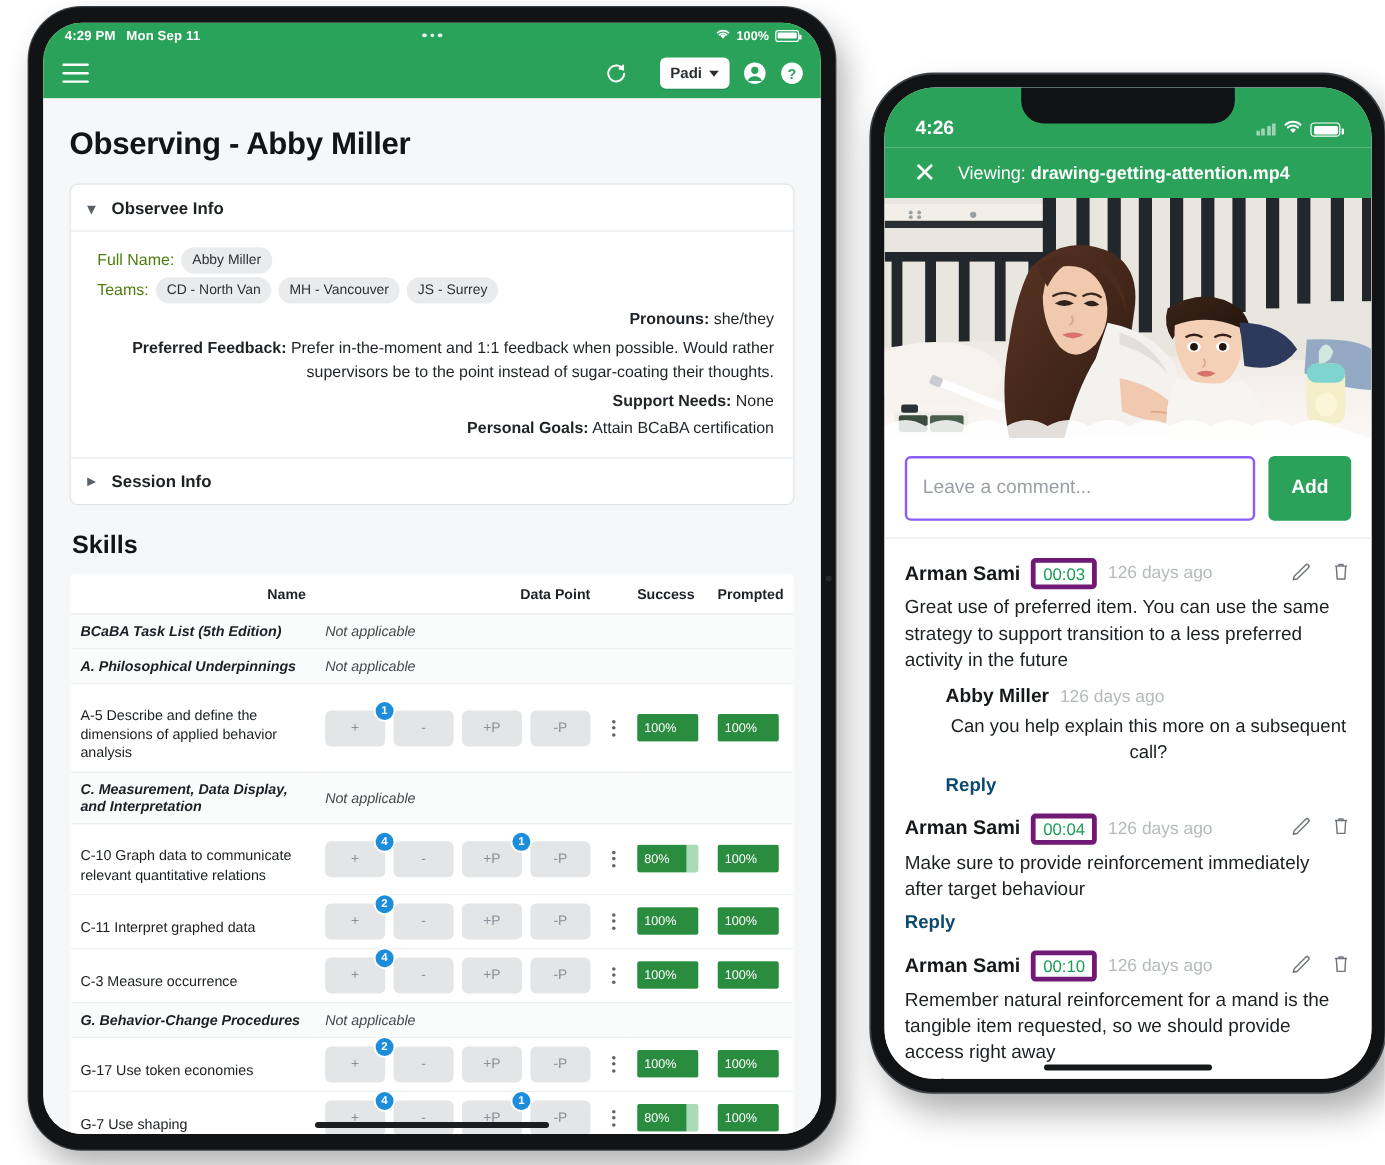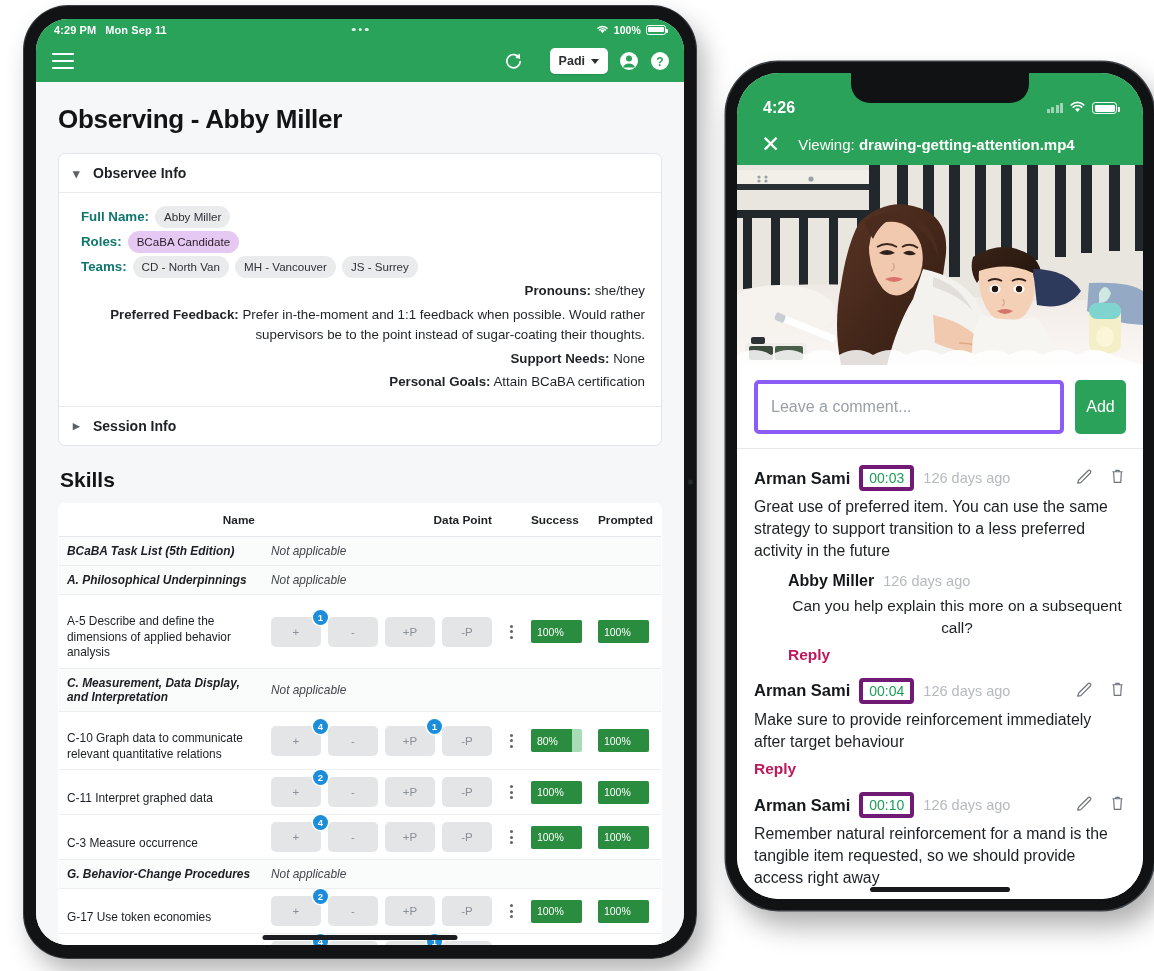--- a/index.html
+++ b/index.html
@@ -53,21 +53,21 @@
 
   .card { background:#fff; border:1px solid #e1e4e8; border-radius:7px; margin-bottom:0; }
   .card-head {
     display:flex; align-items:center; gap:10px; padding:11px 14px; font-size:14px; font-weight:bold; color:#1d2125;
     border-bottom:1px solid #e8eaed; cursor:pointer;
   }
   .card-head.last { border-bottom:none; }
   .chev { color:#5b6168; font-size:13px; line-height:1; display:inline-block; width:10px; }
   .card-body { padding:13px 16px 13px 22px; font-size:13.3px; color:#1f2327; line-height:1.55; }
   .kv { margin-bottom:3px; display:flex; align-items:center; flex-wrap:wrap; gap:6px; }
-  .kv b { font-weight:bold; color:#0f766e; }
+  .kv b { font-weight:normal; color:#4d7c0f; }
   .pill { background:#e9ebed; border-radius:11px; padding:2px 9px; font-size:11.6px; color:#2d3136; display:inline-block; }
   .pill.role { background:#e6c9f2; color:#2d2030; }
   .para { margin-top:3px;text-align:right; }
   .para b { font-weight:bold; }
 
   .skills-h { font-size:21px; font-weight:bold; color:#121417; margin:22px 0 11px 2px; }
 
   .tbl { width:100%; border-collapse:collapse; background:#fff; border:1px solid #e1e4e8; border-radius:6px; overflow:hidden; font-size:12px; }
   .tbl th { text-align:right; font-size:11.8px; font-weight:bold; color:#1d2125; padding:9px 8px; border-bottom:1px solid #e4e7ea; background:#fff; white-space:nowrap;}
   .tbl td { padding:7px 8px; border-bottom:1px solid #eceef0; color:#212529; vertical-align:middle; }
@@ -126,35 +126,35 @@
 
   .p-appbar { background:#2aa25a; height:42px; display:flex; align-items:center; gap:18px; padding:0 24px; color:#fff; }
   .x-icon { font-size:23px; line-height:1; font-weight:300; cursor:pointer; }
   .viewing { font-size:15px; }
   .viewing b { font-weight:bold; }
 
   .video { width:100%; height:200px; position:relative; overflow:hidden; background:#d9d6d0; }
 
   .comment-bar { display:flex; gap:11px; padding:15px 17px 14px 17px; background:#fff; border-bottom:1px solid #e6e8ea; }
   .comment-input {
-    flex:1; height:54px; border:4px solid #8b5cf6; border-radius:5px; padding:10px 13px; font-size:16px;
+    flex:1; height:54px; border:2px solid #8b5cf6; border-radius:5px; padding:10px 13px; font-size:16px;
     color:#232629; font-family:inherit; background:#fff;
   }
   .comment-input::placeholder { color:#9aa0a6; }
-  .add-btn { width:51px; background:#2aa25a; color:#fff; border:none; border-radius:5px; font-size:16px; font-weight:normal; cursor:pointer; font-family:inherit; }
+  .add-btn { width:69px; background:#2aa25a; color:#fff; border:none; border-radius:5px; font-size:16px; font-weight:bold; cursor:pointer; font-family:inherit; }
 
   .comments { padding:2px 17px 0 17px; background:#fff; }
   .cmt { padding:14px 0 0 0; }
   .cmt-head { display:flex; align-items:center; gap:9px; }
   .cmt-author { font-size:16.5px; font-weight:bold; color:#15181b; }
   .ts-chip { border:4px solid #701a75; color:#1d9e56; border-radius:4px; font-size:14px; padding:1px 6px; }
   .cmt-ago { font-size:14.5px; color:#b5babf; }
   .cmt-actions { margin-left:auto; display:flex; gap:16px; color:#6e747a; }
   .cmt-body { font-size:15.8px; color:#1c2024; line-height:1.38; margin-top:5px; }
-  .reply { color:#be185d; font-size:15.5px; font-weight:bold; margin-top:8px; display:inline-block; cursor:pointer; }
+  .reply { color:#0c4a6e; font-size:15.5px; font-weight:bold; margin-top:8px; display:inline-block; cursor:pointer; }
   .sub { margin-left:34px; margin-top:11px; }
   .sub .cmt-author { font-size:16px; }
   .sub .cmt-body { font-size:15.4px;text-align:center; }
   .p-home { position:absolute; left:50%; transform:translateX(-50%); bottom:7px; width:140px; height:5px; background:#17191b; border-radius:4px; z-index:30; }
 </style>
 </head>
 <body>
 
 <div class="stage">
 
@@ -226,24 +226,20 @@
 
           <div class="card">
             <div class="card-head">
               <span class="chev">▾</span>
               <span>Observee Info</span>
             </div>
             <div class="card-body">
               <div class="kv">
                 <b>Full Name:</b>
                 <span class="pill">Abby Miller</span>
-              </div>
-              <div class="kv">
-                <b>Roles:</b>
-                <span class="pill role">BCaBA Candidate</span>
               </div>
               <div class="kv">
                 <b>Teams:</b>
                 <span class="pill">CD - North Van</span>
                 <span class="pill">MH - Vancouver</span>
                 <span class="pill">JS - Surrey</span>
               </div>
               <div class="para">
                 <b>Pronouns:</b>
                 <span>she/they</span>

